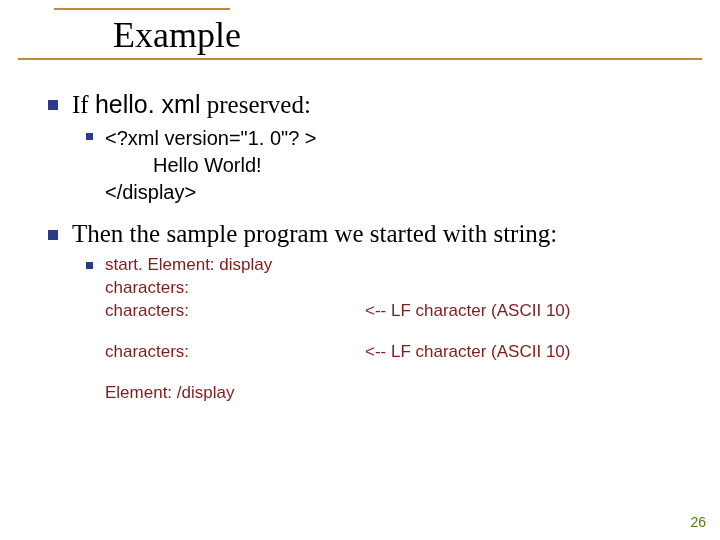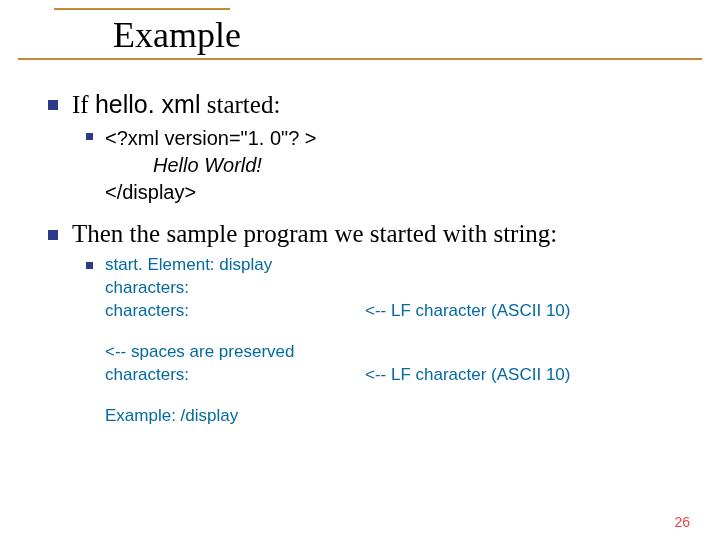--- a/index.html
+++ b/index.html
@@ -83,64 +83,63 @@
     margin-bottom: 14px;
   }
   .code-block {
     font-family: Verdana, Geneva, sans-serif;
     font-size: 20px;
     color: #000;
     line-height: 1.35;
   }
   .code-indent {
     padding-left: 48px;
-    font-style: italic;
   }
   .output-block {
     font-family: Verdana, Geneva, sans-serif;
     font-size: 17px;
-    color: #0369a1;
+    color: #7f1d1d;
     line-height: 1.35;
   }
   .out-row {
     display: flex;
   }
   .out-left {
     width: 260px;
     flex-shrink: 0;
     white-space: pre;
   }
   .out-right {
     white-space: pre;
   }
   .gap { height: 18px; }
   .page-num {
     position: absolute;
     bottom: 10px;
-    right: 30px;
+    right: 14px;
     font-family: Verdana, Geneva, sans-serif;
     font-size: 14px;
-    color: #ef4444;
+    color: #4d7c0f;
   }
 </style>
 </head>
 <body>
 
 <div class="title-bar">
   <div class="title-line-top"></div>
   <div class="title-text">Example</div>
   <div class="title-line-bottom"></div>
 </div>
 
 <div class="content">
 
   <div class="bullet-row">
     <div class="bullet-sq"></div>
     <div class="lvl1-text">
-      <span>If </span><span class="verdana">hello. xml</span><span> started:</span>
+      <span>If </span><span class="verdana">hello. xml</span><span> preserved:</span>
     </div>
   </div>
 
   <div class="sub-block">
     <div class="bullet-row">
       <div class="bullet-sq-small"></div>
       <div class="code-block">
         <div>&lt;?xml version="1. 0"? &gt;</div>
         <div class="code-indent">Hello World!</div>
         <div>&lt;/display&gt;</div>
@@ -162,29 +161,28 @@
         </div>
         <div class="out-row">
           <div class="out-left">characters:</div>
         </div>
         <div class="out-row">
           <div class="out-left">characters:</div>
           <div class="out-right">&lt;-- LF character (ASCII 10)</div>
         </div>
         <div class="gap"></div>
         <div class="out-row">
-          <div class="out-right">&lt;-- spaces are preserved</div>
         </div>
         <div class="out-row">
           <div class="out-left">characters:</div>
           <div class="out-right">&lt;-- LF character (ASCII 10)</div>
         </div>
         <div class="gap"></div>
         <div class="out-row">
-          <div class="out-left">Example: /display</div>
+          <div class="out-left">Element: /display</div>
         </div>
       </div>
     </div>
   </div>
 
 </div>
 
 <div class="page-num">26</div>
 
 </body></html>

